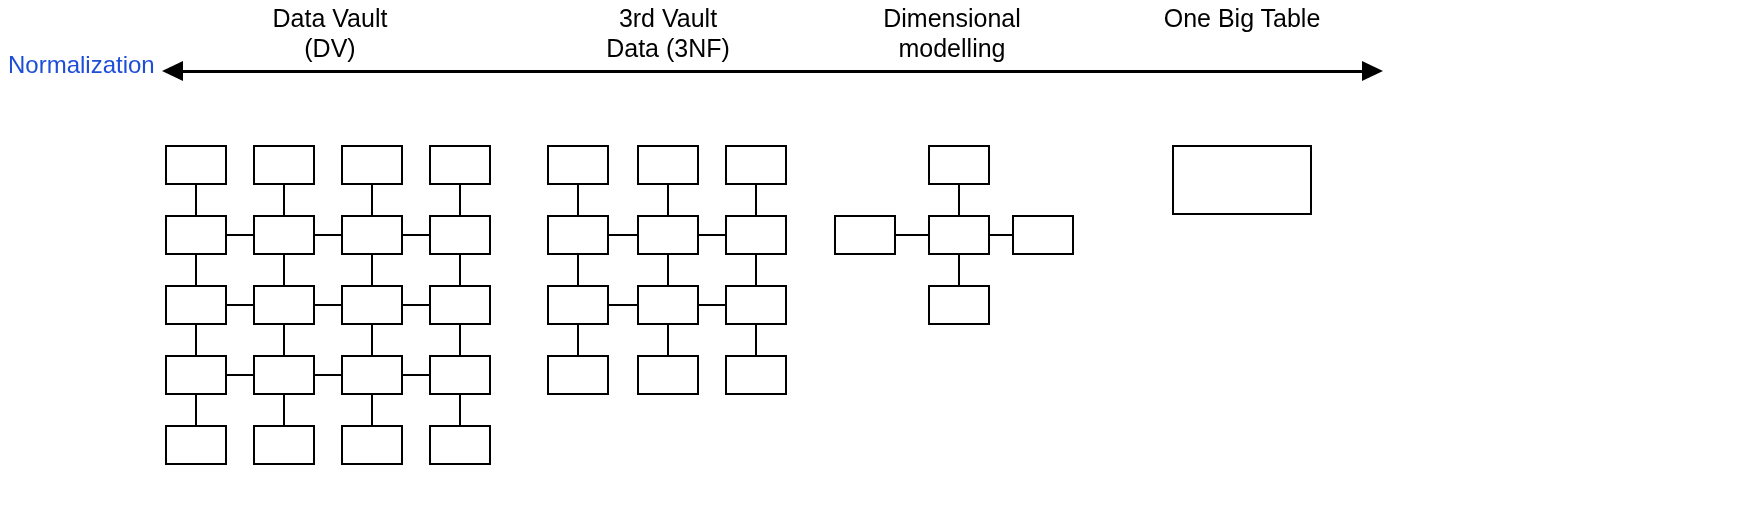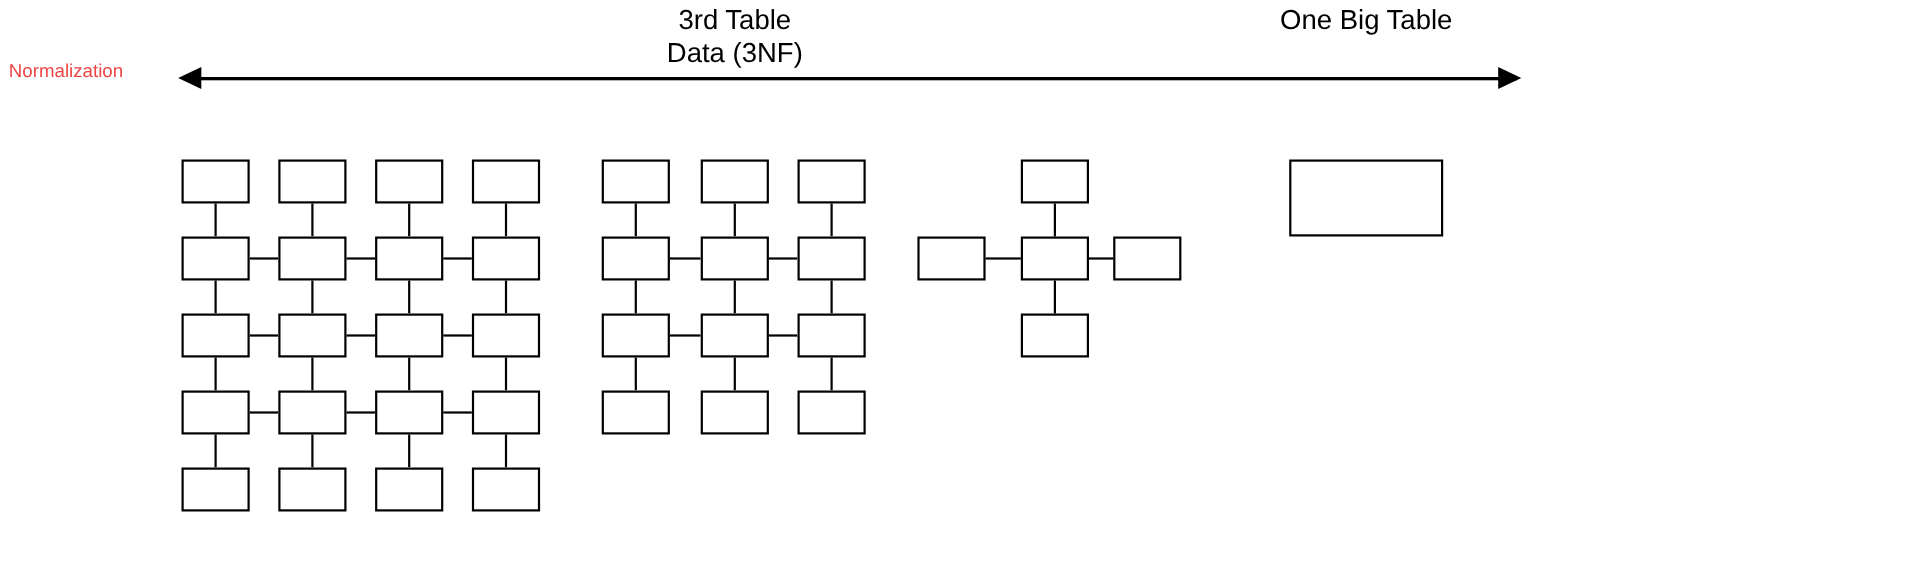--- a/index.html
+++ b/index.html
@@ -15,24 +15,24 @@
     position: relative;
     width: 1742px;
     height: 524px;
     overflow: hidden;
     background: #ffffff;
   }
 
   
   .axis-label {
     position: absolute;
-    font-size: 17px;
+    font-size: 24px;
     line-height: 29px;
     white-space: nowrap;
-    color: #ef4444;
+    color: #1d4ed8;
   }
   #axis-left-label  { left: 8px;  top: 50px; }
   #axis-right-label { left: 1404px; top: 50px; }
 
   .axis-line {
     position: absolute;
     left: 167px;
     top: 70px;
     width: 1212px;
     height: 3px;
@@ -79,26 +79,34 @@
 
 <div id="canvas">
 
   <div class="axis-label" id="axis-left-label">Normalization</div>
 
 
   <div class="axis-line"></div>
   <div class="arrowhead" id="arrow-left"></div>
   <div class="arrowhead" id="arrow-right"></div>
 
+  <div class="stage-label" style="left:180px;">
+    <span class="l1">Data Vault</span>
+    <span class="l2">(DV)</span>
+  </div>
 
   <div class="stage-label" style="left:518px;">
-    <span class="l1">3rd Table</span>
+    <span class="l1">3rd Vault</span>
     <span class="l2">Data (3NF)</span>
   </div>
 
+  <div class="stage-label" style="left:802px;">
+    <span class="l1">Dimensional</span>
+    <span class="l2">modelling</span>
+  </div>
 
   <div class="stage-label" style="left:1092px;">
     <span class="l1">One Big Table</span>
   </div>
 
   <div id="models">
       <div class="entity-box" style="left: 165px; top: 145px; width: 62px; height: 40px;"></div>
       <div class="connector v" style="left: 195px; top: 185px; height: 30px;"></div>
       <div class="entity-box" style="left: 253px; top: 145px; width: 62px; height: 40px;"></div>
       <div class="connector v" style="left: 283px; top: 185px; height: 30px;"></div>

